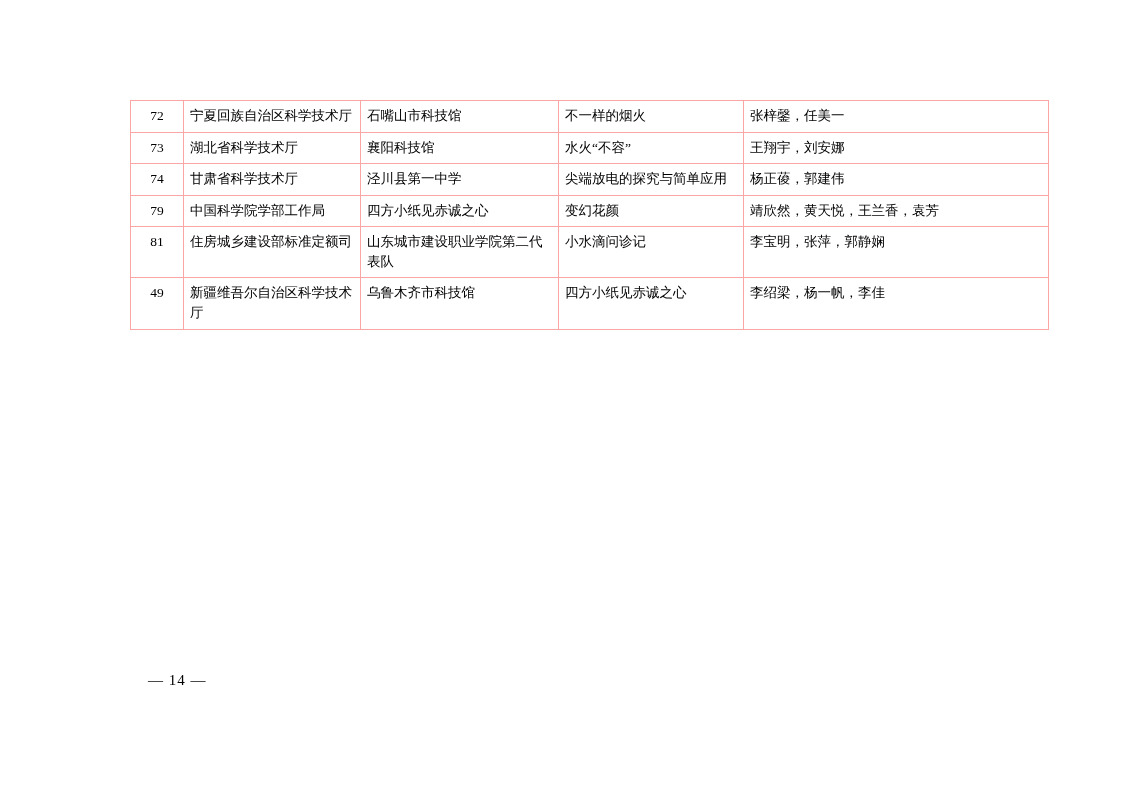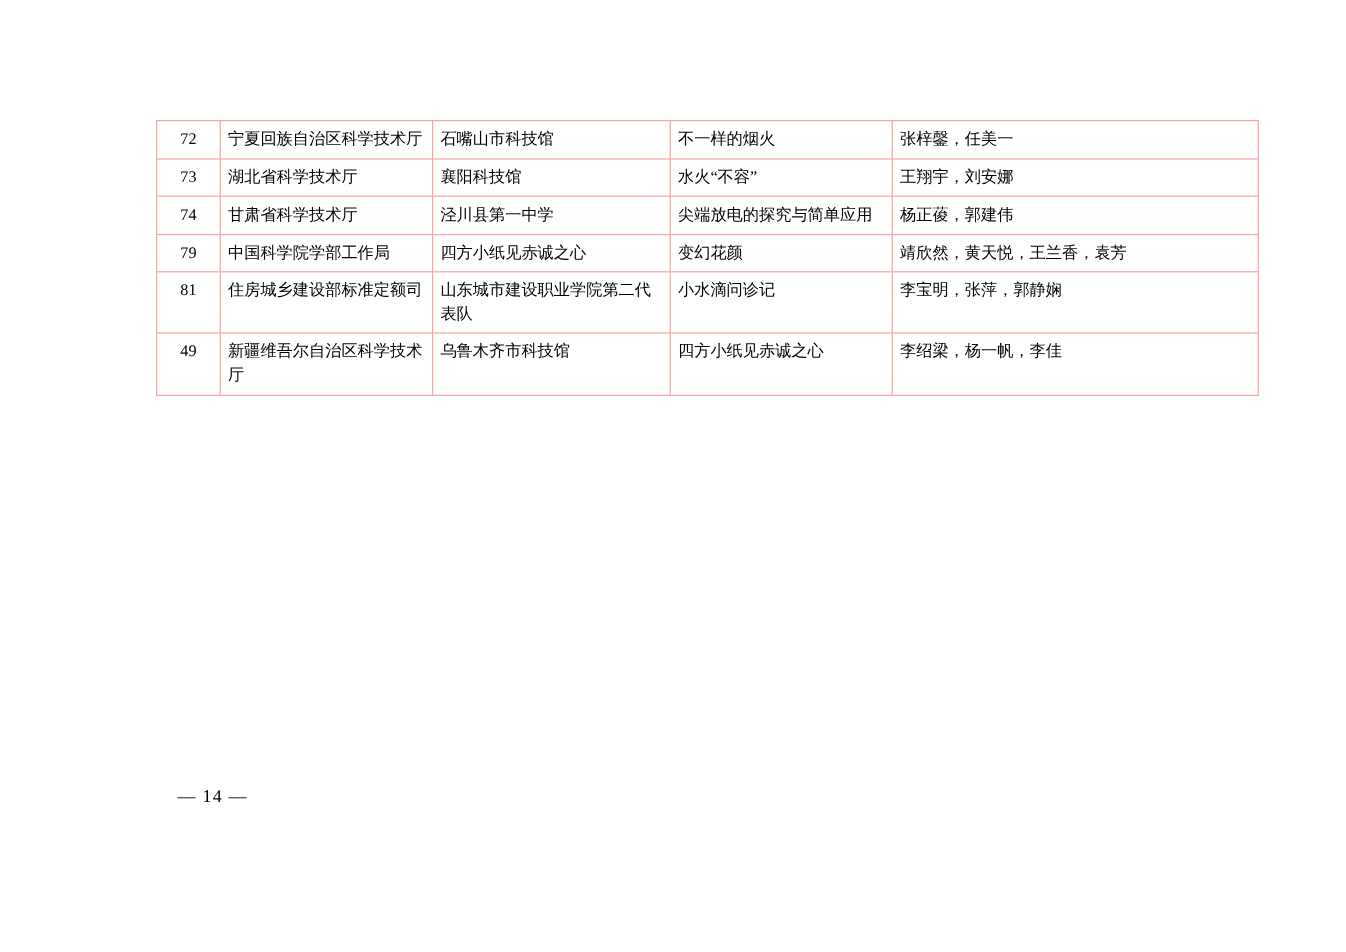--- a/index.html
+++ b/index.html
@@ -52,21 +52,21 @@
   }
   td.col-work {
     width: 172px;
   }
   td.col-authors {
     width: 292px;
   }
   .page-number {
     position: absolute;
     left: 148px;
-    top: 656px;
+    top: 672px;
     font-size: 15px;
     letter-spacing: 1px;
   }
 </style>
 </head>
 <body>
 
 <div class="page">
 
   <div class="table-wrap">

